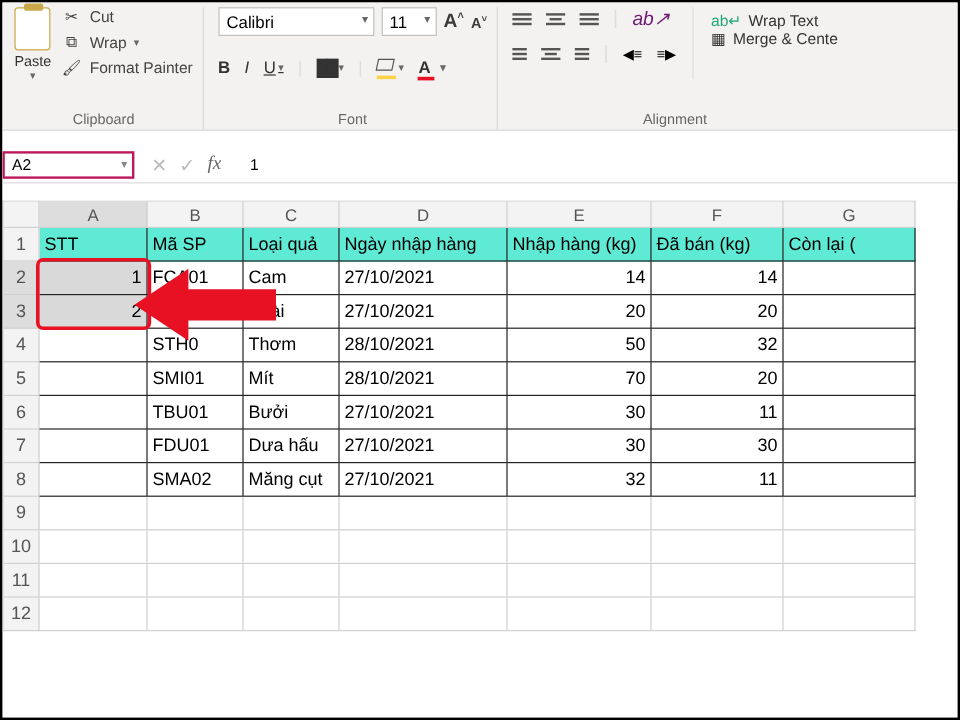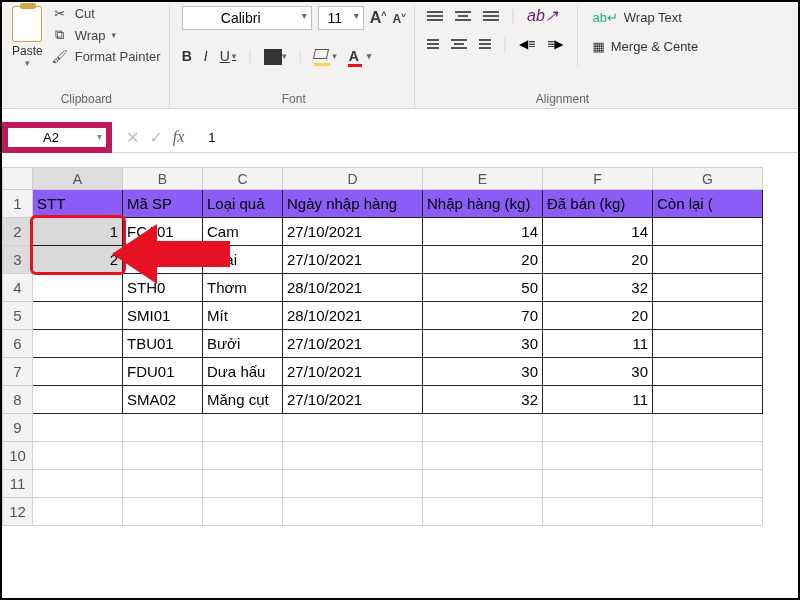--- a/index.html
+++ b/index.html
@@ -16,21 +16,21 @@
   .paste-btn { display: flex; flex-direction: column; align-items: center; font-size: 12px; color: #333; }
   .paste-icon { width: 30px; height: 36px; border: 1px solid #c9a94a; border-radius: 3px; background: linear-gradient(#fff,#fff); position: relative; margin-bottom: 2px; }
   .paste-icon::before { content:""; position:absolute; top:-4px; left:7px; width:16px; height:6px; background:#c9a94a; border-radius:2px; }
   .dd { font-size: 9px; color:#666; }
 
   .cliplist { display:flex; flex-direction:column; gap:6px; font-size:13px; color:#444; }
   .cliplist .row { display:flex; align-items:center; gap:6px; }
   .ico { width:18px; display:inline-flex; justify-content:center; }
 
   .font-top { display:flex; align-items:center; gap:6px; margin-bottom:10px; }
-  .font-name, .font-size { border:1px solid #bfbfbf; font-size:14px; padding:3px 18px 3px 6px; background:#fff; position:relative;text-align:center; }
+  .font-name, .font-size { border:1px solid #bfbfbf; font-size:14px; padding:3px 18px 3px 6px; background:#fff; position:relative; }
   .font-name { width:130px; }
   .font-size { width:46px; }
   .mini-dd::after { content:"▾"; position:absolute; right:4px; top:3px; font-size:10px; color:#666; }
   .aa-big, .aa-small { font-weight:600; color:#3b3b3b; }
   .aa-big { font-size:16px; } .aa-small { font-size:12px; }
 
   .font-bot { display:flex; align-items:center; gap:12px; font-size:14px; color:#333; }
   .bold { font-weight:700; } .italic { font-style:italic; } .under { text-decoration:underline; }
   .btn { display:inline-flex; align-items:center; gap:2px; }
 
@@ -49,45 +49,45 @@
   .align-grid { display:flex; flex-direction:column; gap:10px; }
   .align-row { display:flex; gap:12px; align-items:center; }
   .hlines { display:inline-flex; flex-direction:column; gap:2px; }
   .hlines i { display:block; width:16px; height:2px; background:#555; }
   .hlines.center i:nth-child(2){ width:10px; margin:0 auto;}
   .hlines.right i{ margin-left:auto; width:12px;}
   .hlines.left i{ width:12px;}
 
   .indent { display:inline-flex; align-items:center; gap:2px; font-size:12px; }
 
-  .wrapcol { display:flex; flex-direction:column; gap:14px; font-size:13px; color:#333; padding-top:4px;}
+  .wrapcol { display:flex; flex-direction:column; font-size:13px; color:#333; padding-top:4px;}
   .wrapcol .row { display:flex; align-items:center; gap:6px; }
 
   
   .namebar { display:flex; align-items:center; border-bottom:1px solid #d1d1d1; background:#fff; height:30px; }
-  .namebox { width:110px; border:6px solid #be185d; margin:3px 4px 3px 0; padding:2px 18px 2px 6px; font-size:13px; position:relative;text-align:center; }
+  .namebox { width:110px; border:2px solid #be185d; margin:3px 4px 3px 0; padding:2px 18px 2px 6px; font-size:13px; position:relative; }
   .namebox::after{ content:"▾"; position:absolute; right:4px; top:3px; font-size:10px; color:#888;}
   .fx-btns { display:flex; gap:10px; padding:0 10px; color:#bbb; }
   .fxi { font-style:italic; font-family:"Times New Roman",serif; color:#666; margin-right:6px;}
   .formula { flex:1; padding:4px 8px; font-size:13px; }
 
   .spacer { height:14px; background:#fff; }
 
   
   .sheet { flex:1; overflow:hidden; position:relative; }
   table { border-collapse:collapse; table-layout:fixed; }
   th, td { border:1px solid #d0d0d0; font-size:15px; height:28px; }
   th { background:#f3f3f3; font-weight:400; color:#555; text-align:center; }
   .col-hdr th { height:22px; font-size:14px; }
   .row-hdr { width:30px; background:#f3f3f3; text-align:center; color:#555; }
   td { padding:0 4px; }
   td.num { text-align:right; }
   thead .corner { width:30px; }
 
-  .hdr-green td { background:#8b5cf6; }
+  .hdr-green td { background:#5eead4; }
   .databorder td { border:1px solid #222; }
 
   .selA { background:#d9d9d9; }
   .row-hdr.sel { background:#dddddd; }
   th.selcol { background:#dddddd; }
 
   
   .redbox { position:absolute; border:3px solid #e81123; border-radius:6px; pointer-events:none; }
   .arrow { position:absolute; pointer-events:none; }
 </style>

